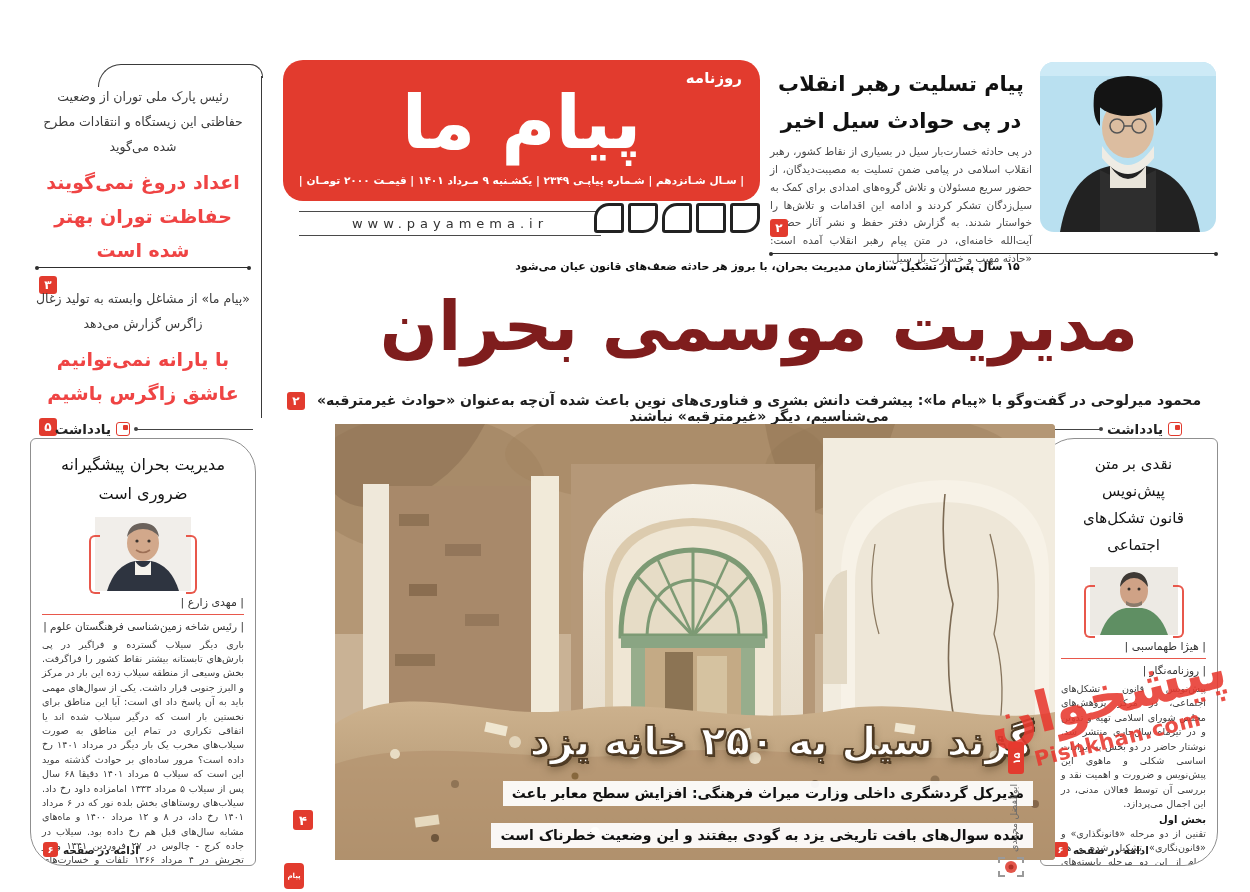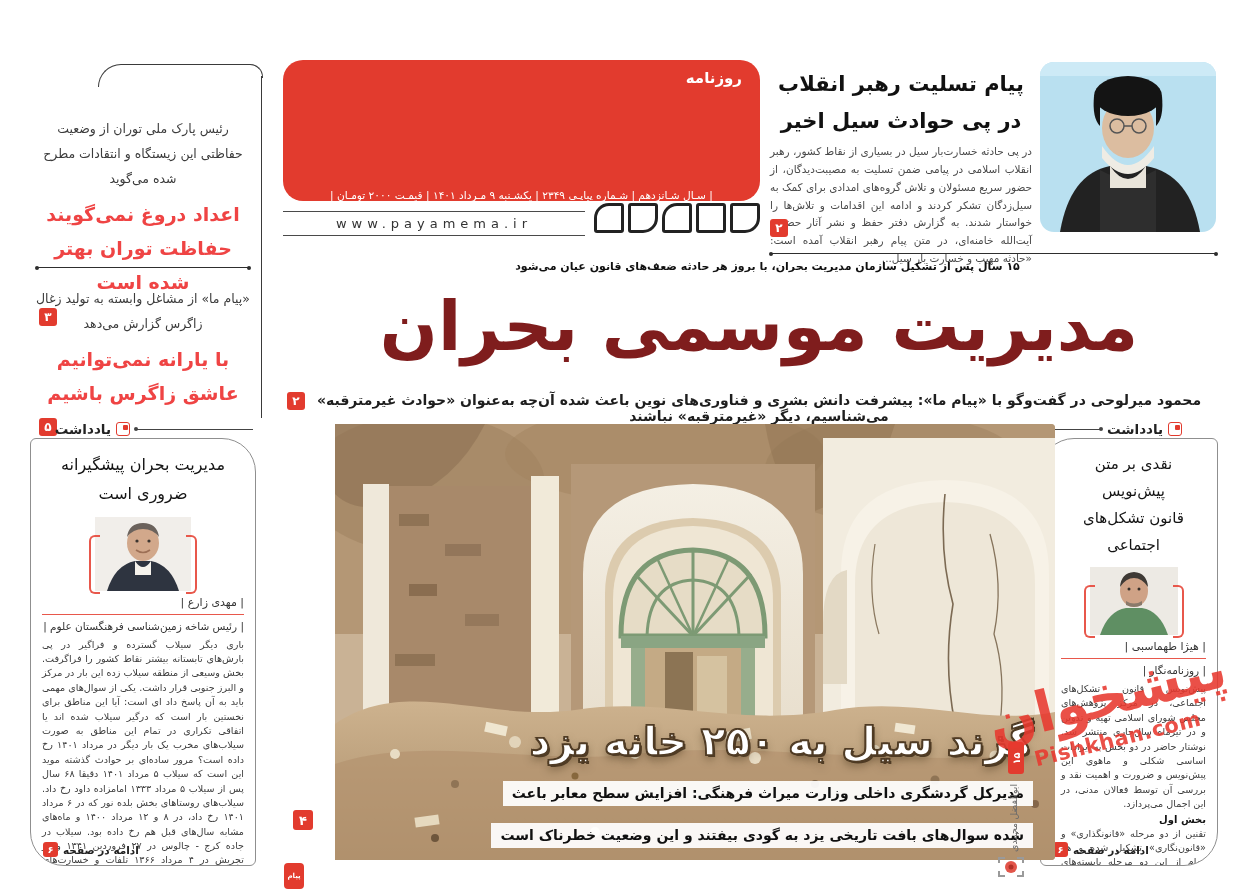--- a/index.html
+++ b/index.html
@@ -24,22 +24,22 @@
   .tl-vline{position:absolute;left:261px;top:76px;height:342px;border-left:1px solid #3a3a3a;}
   .side-story{position:absolute;left:35px;width:216px;text-align:center;}
   .side-kicker{font-size:12.5px;line-height:2;color:#3c3c3c;}
   .side-title{font-size:19px;font-weight:bold;line-height:1.8;color:#ef4444;margin-top:6px;}
   .side-badge-row{text-align:left;margin-top:6px;padding-left:4px;}
 
   
   .redbox{position:absolute;left:283px;top:60px;width:477px;height:141px;background:#e23b2e;border-radius:20px;color:#fff;}
   .type-label{position:absolute;right:18px;top:9px;font-size:15px;font-weight:bold;}
   .logo-text{position:absolute;left:0;right:0;top:14px;text-align:center;font-size:74px;font-weight:900;line-height:1.3;}
-  .issue-line{position:absolute;left:10px;right:10px;bottom:0;text-align:center;font-size:10.6px;font-weight:normal;white-space:nowrap;}
-  .site-row{position:absolute;left:283px;top:211px;width:302px;border-top:1px solid #4a4a4a;border-bottom:1px solid #4a4a4a;
+  .issue-line{position:absolute;left:10px;right:10px;bottom:15px;text-align:center;font-size:10.6px;font-weight:bold;white-space:nowrap;}
+  .site-row{position:absolute;left:299px;top:211px;width:302px;border-top:1px solid #4a4a4a;border-bottom:1px solid #4a4a4a;
             padding:4px 0;text-align:center;font-size:13px;letter-spacing:5px;color:#333;direction:ltr;}
   .mark-row{position:absolute;left:594px;top:203px;display:flex;gap:4px;direction:ltr;}
   .sq{width:30px;height:30px;border:3px solid #222;border-radius:3px;box-sizing:border-box;background:#fff;}
   .sq.c1{border-top-left-radius:15px;} .sq.c2{border-bottom-right-radius:15px;} .sq.c3{border-top-left-radius:15px;}
   .sq.c5{border-bottom-right-radius:15px;}
 
   
   .tr-title{position:absolute;left:770px;top:66px;width:262px;text-align:center;font-size:21px;font-weight:bold;line-height:1.75;color:#111;}
   .tr-body{position:absolute;left:770px;top:143px;width:262px;font-size:10.5px;line-height:1.7;text-align:justify;color:#4a4a4a;}
   .leader-photo{position:absolute;left:1040px;top:62px;width:176px;height:170px;border-radius:14px;overflow:hidden;}
@@ -105,35 +105,36 @@
 </head>
 <body>
 
 <div class="page">
 
   <div class="tl-arc"></div>
   <div class="tl-top"></div>
   <div class="tl-corner"></div>
   <div class="tl-vline"></div>
 
-  <div class="side-story" style="top:84px;margin-top:32px;">
+  <div class="side-story" style="top:84px;">
     <div class="side-kicker">رئیس پارک ملی توران از وضعیت حفاظتی این زیستگاه و انتقادات مطرح شده می‌گوید</div>
     <div class="side-title">اعداد دروغ نمی‌گویند حفاظت توران بهتر شده است</div>
     <div class="side-badge-row"><span class="badge">۳</span></div>
   </div>
   <div class="rule" style="left:36px;top:267px;width:214px;"></div>
 
   <div class="side-story" style="top:286px;">
     <div class="side-kicker">«پیام ما» از مشاغل وابسته به تولید زغال زاگرس گزارش می‌دهد</div>
     <div class="side-title">با یارانه نمی‌توانیم عاشق زاگرس باشیم</div>
     <div class="side-badge-row"><span class="badge">۵</span></div>
   </div>
 
   <div class="redbox">
     <div class="type-label">روزنامه</div>
+    <div class="logo-text">پیام ما</div>
     <div class="issue-line">|  سـال شـانزدهم  |  شـماره پیاپـی ۲۳۴۹  |  یکشـنبه ۹ مـرداد ۱۴۰۱  |  قیمـت ۲۰۰۰ تومـان  |</div>
   </div>
   <div class="site-row">www.payamema.ir</div>
   <div class="mark-row">
     <span class="sq c1"></span>
     <span class="sq c2"></span>
     <span class="sq c3"></span>
     <span class="sq c4"></span>
     <span class="sq c5"></span>
   </div>

